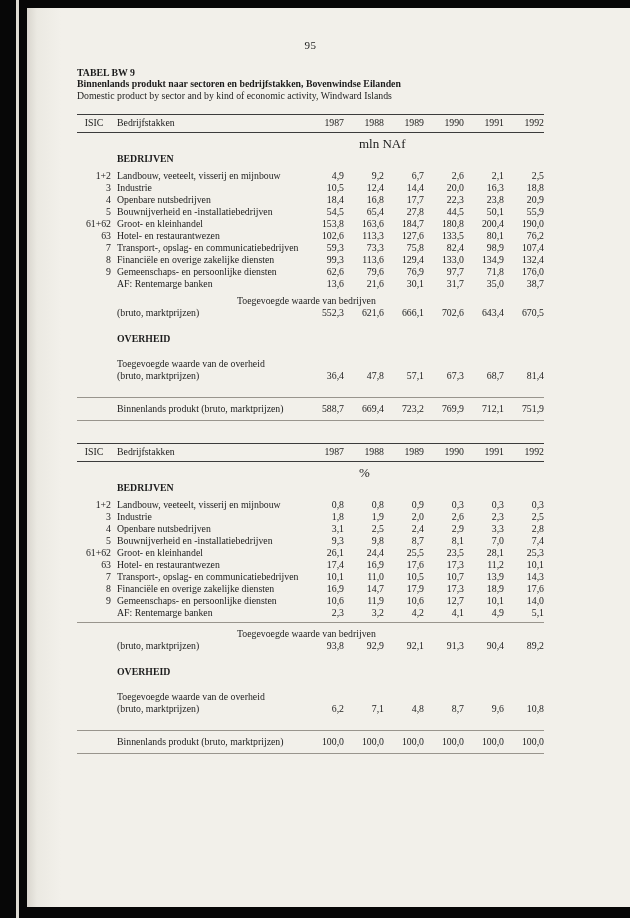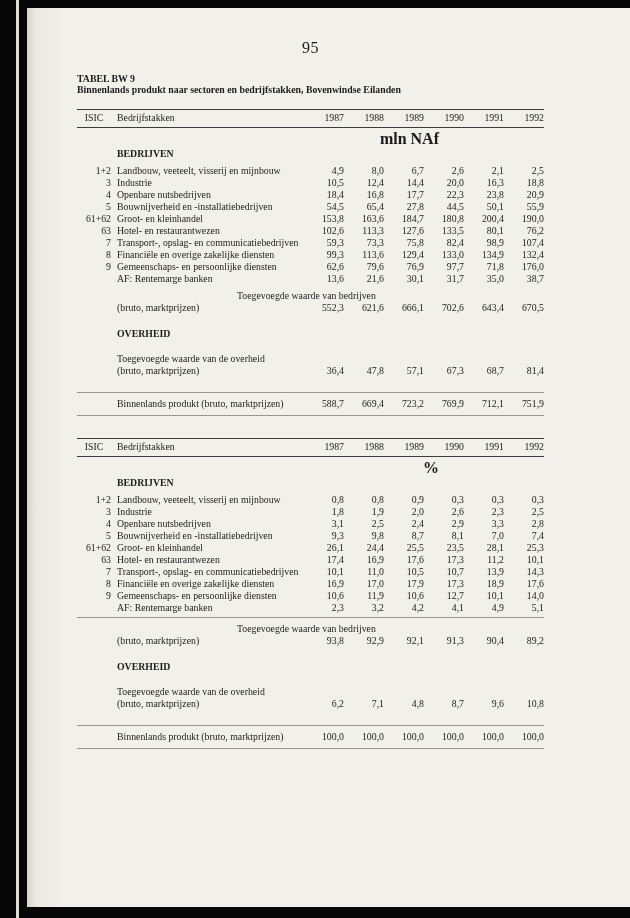--- a/index.html
+++ b/index.html
@@ -2,53 +2,54 @@
 <html><head>
 <meta charset="utf-8">
 <style>
   html,body{margin:0;padding:0;background:#000;}
   .scan{position:relative;width:630px;height:918px;background:#070707;overflow:hidden;
         font-family:"Liberation Serif",serif;color:#1c1c1c;}
   .spine-highlight{position:absolute;left:16px;top:0;width:3px;height:100%;background:#dedbd3;}
   .page{position:absolute;left:27px;top:8px;width:603px;height:899px;
         background:linear-gradient(90deg,#d9d6ce 0px,#ebe9e2 10px,#f2f0ea 34px,#f2f0ea 100%);}
   .content{margin-left:50px;width:467px;}
-  .pageno{padding-top:31px;text-align:center;font-size:16px;letter-spacing:.5px;}
+  .pageno{padding-top:31px;text-align:center;font-size:11px;letter-spacing:.5px;}
   .heading{margin-top:16px;font-size:9.8px;line-height:11.4px;}
   .b{font-weight:bold;}
   .dtable{margin-top:13px;}
   .dtable + .dtable{margin-top:22px;}
   .rule{border-top:1.1px solid #3c3c3c;height:0;}
   .rule.light{border-top:1px solid #99958d;}
   .row{display:flex;font-size:9.8px;line-height:12px;}
   .c-isic{width:34px;text-align:right;flex:none;white-space:nowrap;}
   .c-isic.left{text-align:center;}
   .c-label{width:187px;padding-left:6px;flex:none;white-space:nowrap;overflow:visible;}
   .c-y{width:40px;text-align:right;flex:none;}
   .thr{padding:2px 0 3px;}
-  .unit{margin:5px 0 0 282px;width:80px;text-align:right;font-weight:bold;font-size:16px;line-height:12px;}
+  .unit{margin:5px 0 0 282px;width:80px;text-align:left;font-weight:normal;font-size:13px;line-height:12px;}
   .section{margin:3px 0 5px 40px;font-weight:bold;font-size:9.8px;line-height:12px;}
   .section.ov{margin:14px 0 0 40px;}
   .mt-sub{margin-top:5px;justify-content:center;}
   .mt-gov{margin-top:13px;}
   .afrule{margin-top:3px;margin-bottom:2px;}
   .grand-wrap{margin-top:15px;}
   .grand-row{padding:5px 0;}
 </style>
 </head>
 <body>
 
 <div class="scan">
   <div class="spine-highlight"></div>
   <div class="page">
     <div class="content">
       <div class="pageno">95</div>
       <div class="heading">
         <div class="b">TABEL BW 9</div>
         <div class="b">Binnenlands produkt naar sectoren en bedrijfstakken, Bovenwindse Eilanden</div>
+        <div>Domestic product by sector and by kind of economic activity, Windward Islands</div>
       </div>
       <div id="tables-host">
           <div class="dtable">
             <div class="rule"></div>
             <div class="row thr">
               <span class="c-isic left">ISIC</span>
               <span class="c-label">Bedrijfstakken</span>
               <span class="c-y">1987</span>
               <span class="c-y">1988</span>
               <span class="c-y">1989</span>
@@ -56,21 +57,21 @@
               <span class="c-y">1991</span>
               <span class="c-y">1992</span>
             </div>
             <div class="rule"></div>
             <div class="unit">mln NAf</div>
             <div class="section">BEDRIJVEN</div>
             <div class="row">
               <span class="c-isic">1+2</span>
               <span class="c-label">Landbouw, veeteelt, visserij en mijnbouw</span>
               <span class="c-y">4,9</span>
-              <span class="c-y">8,0</span>
+              <span class="c-y">9,2</span>
               <span class="c-y">6,7</span>
               <span class="c-y">2,6</span>
               <span class="c-y">2,1</span>
               <span class="c-y">2,5</span>
             </div>
             <div class="row">
               <span class="c-isic">3</span>
               <span class="c-label">Industrie</span>
               <span class="c-y">10,5</span>
               <span class="c-y">12,4</span>
@@ -285,21 +286,21 @@
               <span class="c-y">11,0</span>
               <span class="c-y">10,5</span>
               <span class="c-y">10,7</span>
               <span class="c-y">13,9</span>
               <span class="c-y">14,3</span>
             </div>
             <div class="row">
               <span class="c-isic">8</span>
               <span class="c-label">Financiële en overige zakelijke diensten</span>
               <span class="c-y">16,9</span>
-              <span class="c-y">17,0</span>
+              <span class="c-y">14,7</span>
               <span class="c-y">17,9</span>
               <span class="c-y">17,3</span>
               <span class="c-y">18,9</span>
               <span class="c-y">17,6</span>
             </div>
             <div class="row">
               <span class="c-isic">9</span>
               <span class="c-label">Gemeenschaps- en persoonlijke diensten</span>
               <span class="c-y">10,6</span>
               <span class="c-y">11,9</span>

